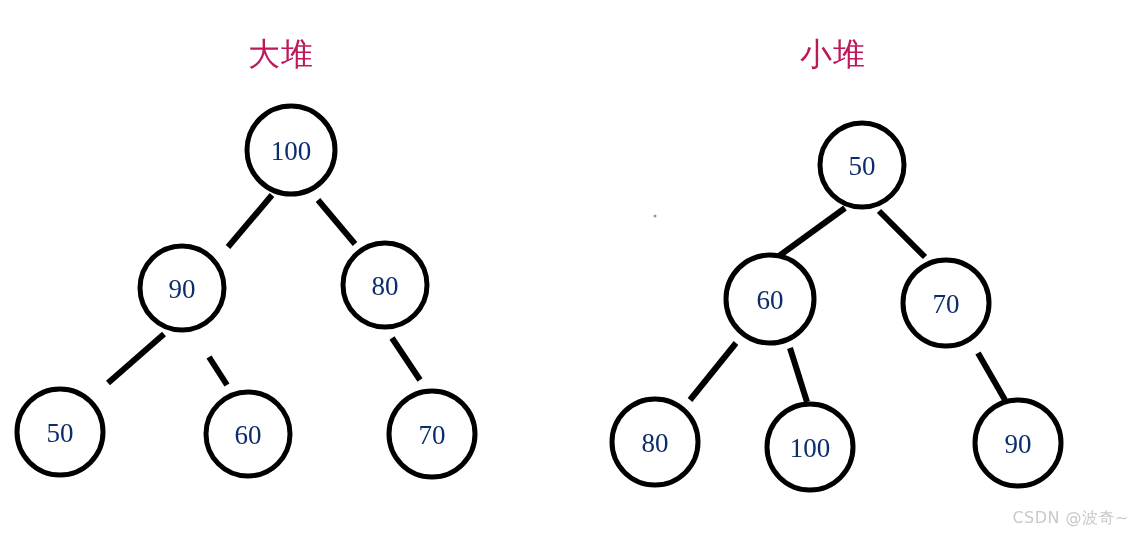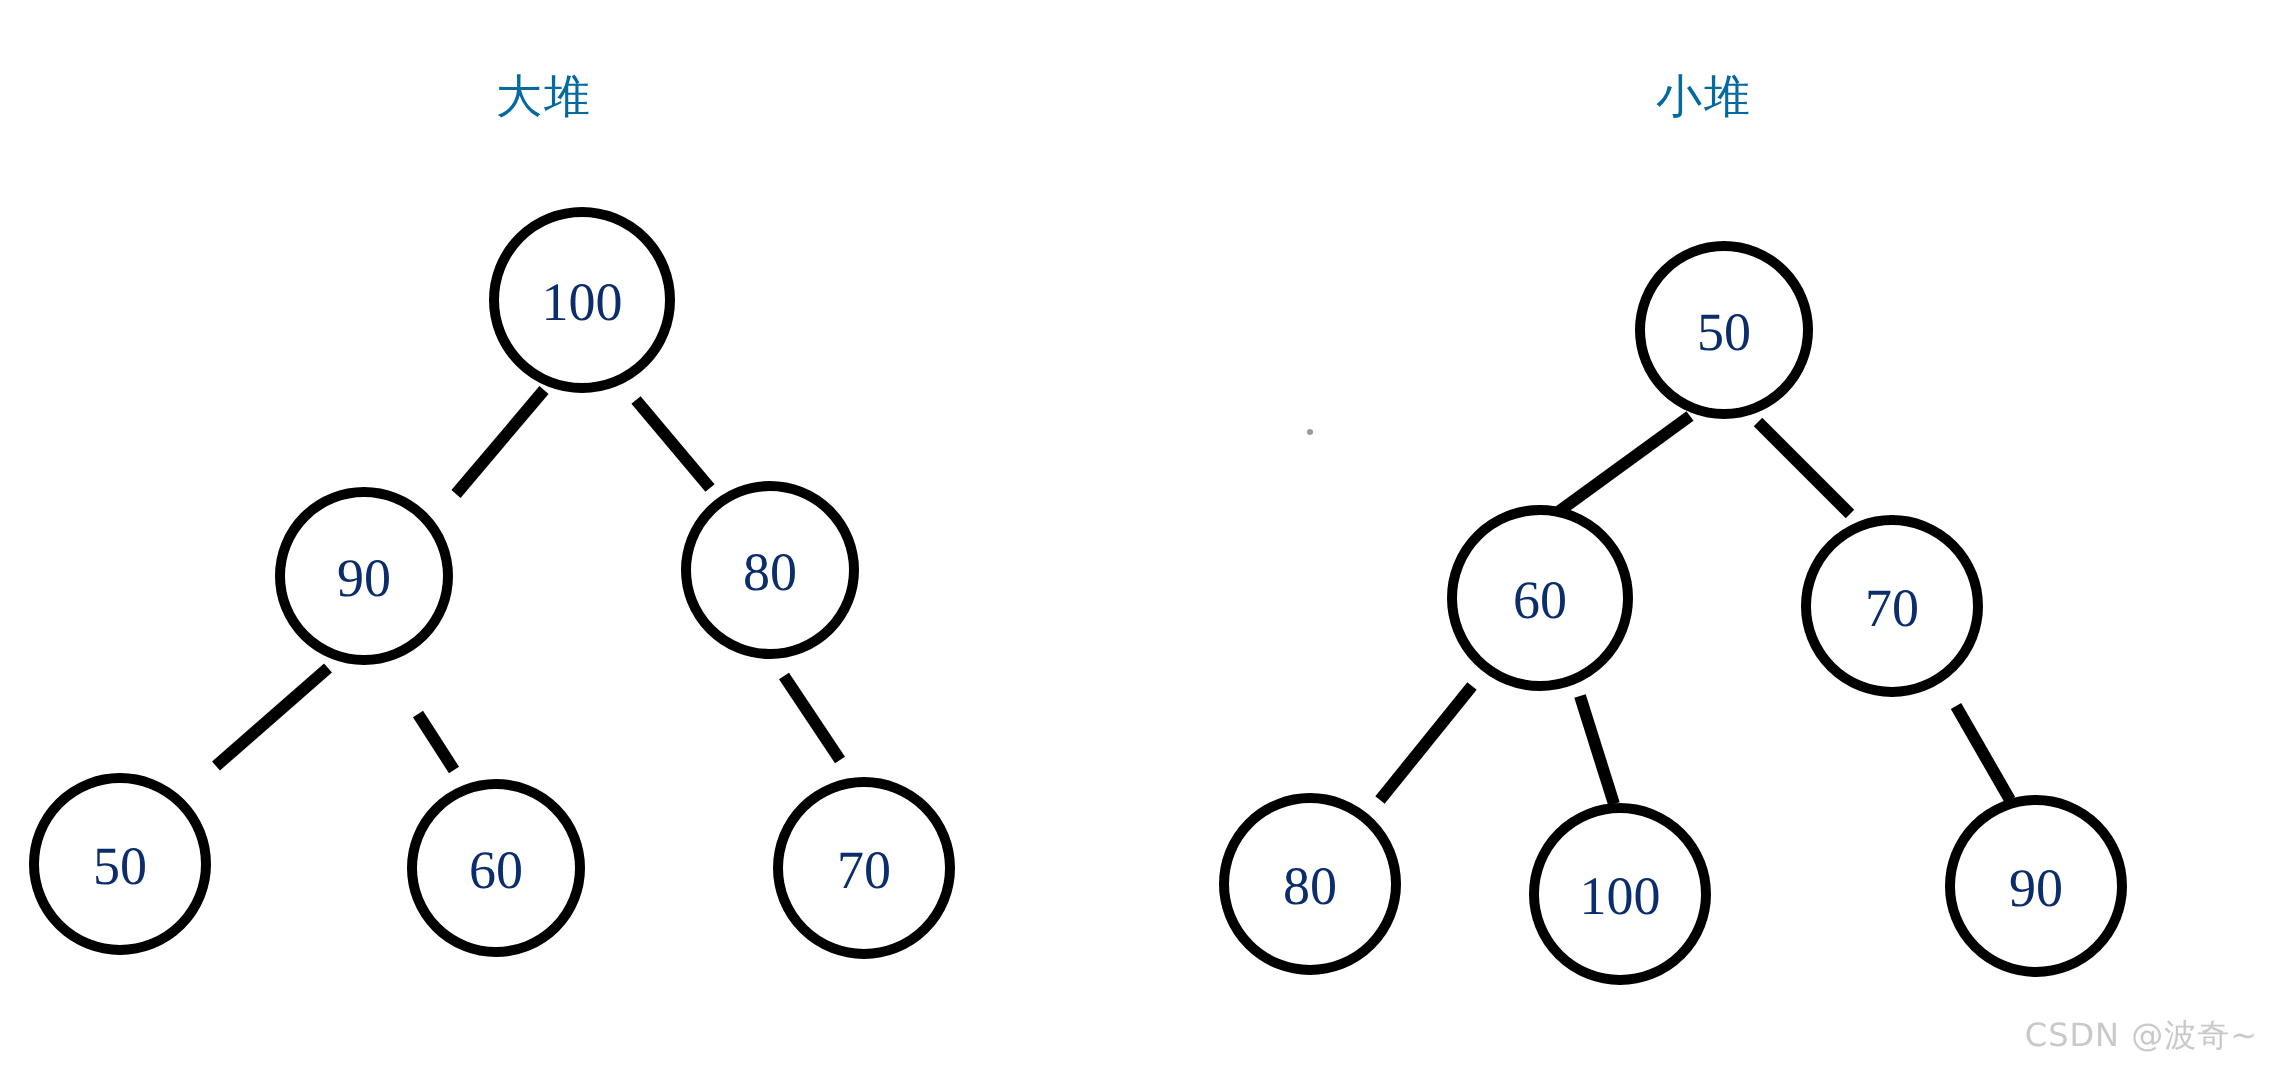--- a/index.html
+++ b/index.html
@@ -20,31 +20,31 @@
   #diagram-svg {
     position: absolute;
     left: 0;
     top: 0;
     width: 1142px;
     height: 537px;
   }
   .tree-title {
     position: absolute;
     font-family: "DejaVu Sans", "Liberation Sans", sans-serif;
-    font-size: 23px;
-    color: #0369a1;
+    font-size: 32px;
+    color: #be185d;
     white-space: nowrap;
     letter-spacing: 1px;
   }
   #title-max {
     left: 248px;
     top: 33px;
   }
   #title-min {
-    left: 828px;
+    left: 800px;
     top: 33px;
   }
   .node-label {
     font-family: "Liberation Serif", "DejaVu Serif", serif;
     font-size: 27px;
     fill: #0b2d6b;
     text-anchor: middle;
     dominant-baseline: central;
   }
   .node-circle {

